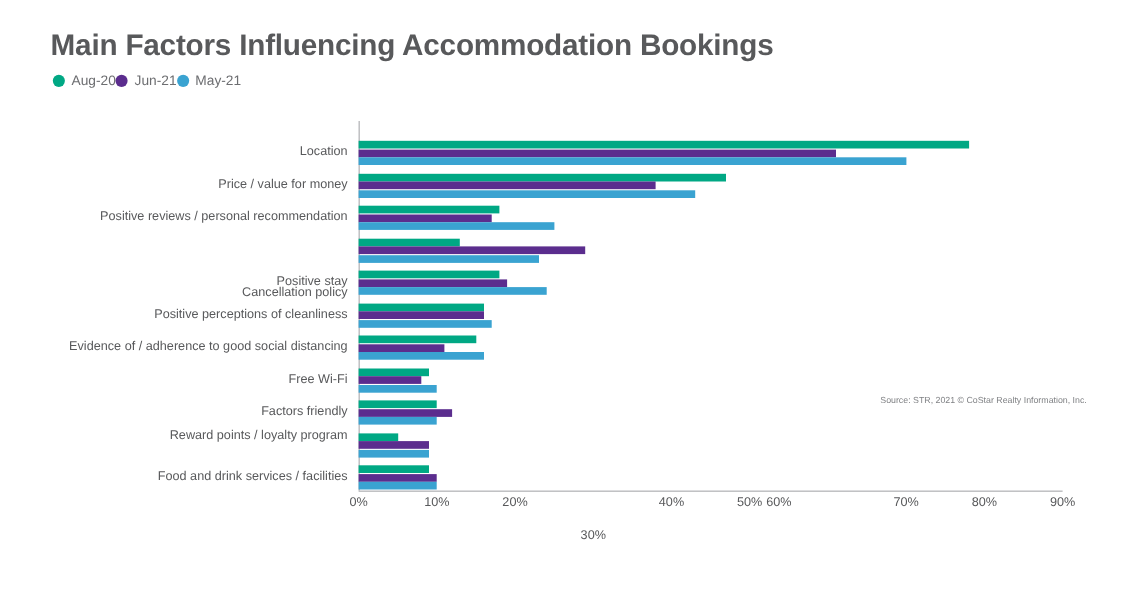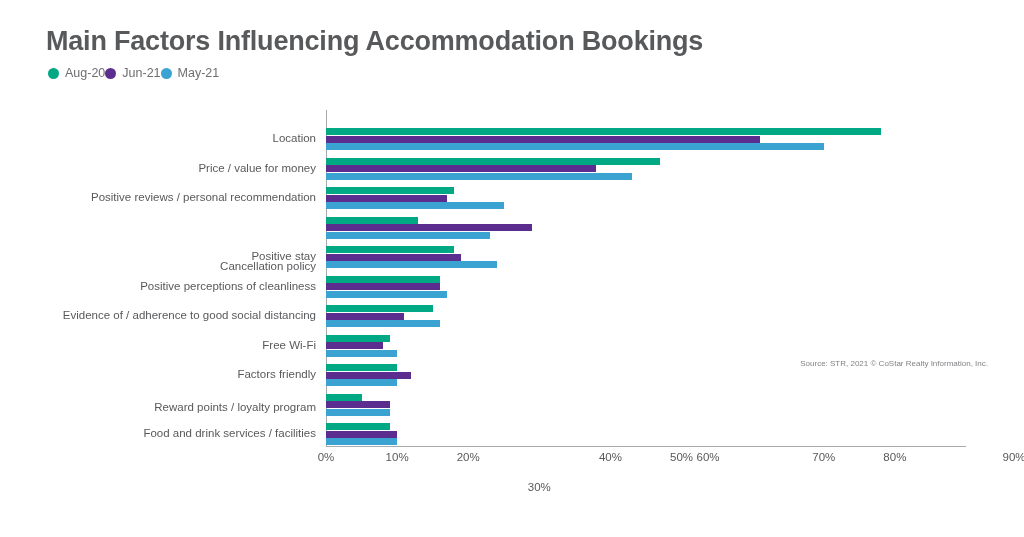--- a/index.html
+++ b/index.html
@@ -154,21 +154,21 @@
     <div class="cat-labels" id="cat-labels">
         <div class="cat-label" style="top: 22px;">Location</div>
         <div class="cat-label" style="top: 51.5px;">Price / value for money</div>
         <div class="cat-label" style="top: 81px;">Positive reviews / personal recommendation</div>
         <div class="cat-label" style="top: 118px; margin-top: 32px;">Cancellation policy</div>
         <div class="cat-label" style="top: 140px;">Positive stay</div>
         <div class="cat-label" style="top: 169.5px;">Positive perceptions of cleanliness</div>
         <div class="cat-label" style="top: 199px;">Evidence of / adherence to good social distancing</div>
         <div class="cat-label" style="top: 228.5px;">Free Wi-Fi</div>
         <div class="cat-label" style="top: 258px;">Factors friendly</div>
-        <div class="cat-label" style="top: 291px; margin-left: 12px;">Reward points / loyalty program</div>
+        <div class="cat-label" style="top: 280px; margin-left: 12px;">Reward points / loyalty program</div>
         <div class="cat-label" style="top: 317px;">Food and drink services / facilities</div>
       </div>
     <div class="axis-line"></div>
     <div class="axis-base"></div>
     <div class="bars-region" id="bars-region">
         <div class="bar" style="top: 18px; left: 0px; width: 554.667px; background: rgb(0, 168, 132);"></div>
         <div class="bar" style="top: 25.5px; left: 0px; width: 433.778px; background: rgb(91, 45, 142);"></div>
         <div class="bar" style="top: 33px; left: 0px; width: 497.778px; background: rgb(58, 163, 209);"></div>
         <div class="bar" style="top: 47.5px; left: 0px; width: 334.222px; background: rgb(0, 168, 132);"></div>
         <div class="bar" style="top: 55px; left: 0px; width: 270.222px; background: rgb(91, 45, 142);"></div>
@@ -204,18 +204,18 @@
     <div class="tick-labels" id="tick-labels">
         <div class="tick-label" style="left: 326px;">0%</div>
         <div class="tick-label" style="left: 397.111px;">10%</div>
         <div class="tick-label" style="left: 468.222px;">20%</div>
         <div class="tick-label" style="left: 539.333px; margin-top: 30px;">30%</div>
         <div class="tick-label" style="left: 610.444px;">40%</div>
         <div class="tick-label" style="left: 681.556px;">50%</div>
         <div class="tick-label" style="left: 708px;">60%</div>
         <div class="tick-label" style="left: 823.778px;">70%</div>
         <div class="tick-label" style="left: 894.889px;">80%</div>
-        <div class="tick-label" style="left: 1014px;">90%</div>
+        <div class="tick-label" style="left: 966px;">90%</div>
       </div>
   </div>
 
   <div class="source-note">Source: STR, 2021 © CoStar Realty Information, Inc.</div>
 </div>
 
 </body></html>

